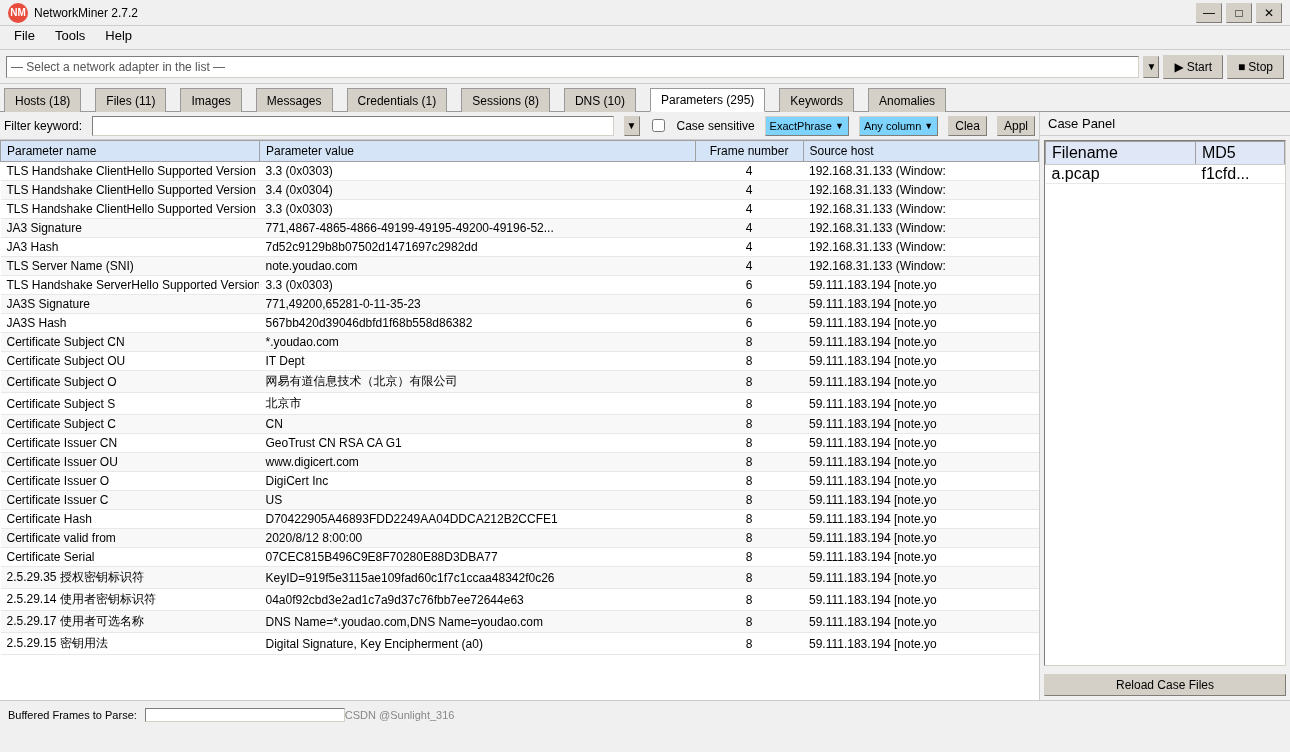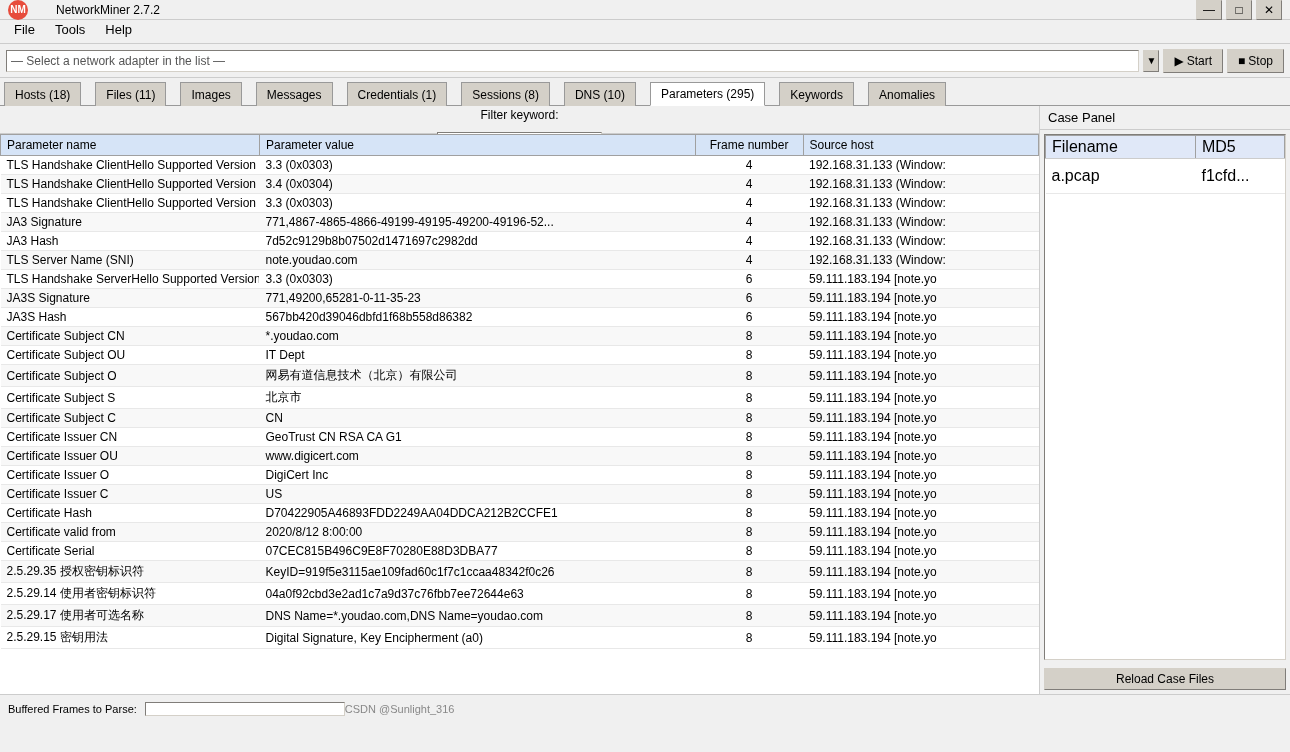--- a/index.html
+++ b/index.html
@@ -1,19 +1,19 @@
 <!DOCTYPE html>
 <html><head>
   <meta charset="utf-8">
   <style>
     * { box-sizing: border-box; margin: 0; padding: 0; }
     body { font-family: "Microsoft YaHei", "SimSun", Arial, sans-serif; font-size: 12px; background: #f0f0f0; color: #000; width: 1290px; height: 752px; overflow: hidden; }
     
     
-    .title-bar { background: #f0f0f0; height: 20px; display: flex; align-items: center; padding: 0 8px; border-bottom: 1px solid #ccc; gap: 22px; }
+    .title-bar { background: #f0f0f0; height: 26px; display: flex; align-items: center; padding: 0 8px; border-bottom: 1px solid #ccc; }
     .title-bar-icon { width: 20px; height: 20px; margin-right: 6px; background: #e74c3c; border-radius: 50%; display: flex; align-items: center; justify-content: center; color: white; font-size: 10px; font-weight: bold; flex-shrink: 0; }
     .title-bar-text { flex: 1; font-size: 12px; }
     .title-bar-controls { display: flex; gap: 4px; }
     .title-btn { width: 26px; height: 20px; background: #d4d0c8; border: 1px outset #d4d0c8; cursor: pointer; display: flex; align-items: center; justify-content: center; font-size: 12px; }
     
     
     .menu-bar { background: #f0f0f0; height: 24px; display: flex; padding: 0 4px; border-bottom: 1px solid #ccc; }
     .menu-item { padding: 2px 10px; cursor: pointer; font-size: 13px; }
     
     
@@ -28,21 +28,21 @@
     .tab { height: 24px; padding: 0 10px; background: #d4d0c8; border: 1px solid #999; border-bottom: none; cursor: pointer; display: flex; align-items: center; font-size: 12px; margin-right: 14px; position: relative; top: 1px; }
     .tab.active { background: white; border-bottom: 1px solid white; z-index: 1; }
     
     
     .main-area { display: flex; height: calc(752px - 30px - 24px - 34px - 28px - 28px - 20px); }
     
     
     .left-panel { flex: 1; display: flex; flex-direction: column; border-right: 1px solid #ccc; overflow: hidden; }
     
     
-    .filter-bar { height: 28px; display: flex; align-items: center; padding: 2px 4px; gap: 10px; background: #f0f0f0; border-bottom: 1px solid #ccc; flex-direction: column; }
+    .filter-bar { height: 28px; display: flex; align-items: center; padding: 2px 4px; gap: 10px; background: #f0f0f0; border-bottom: 1px solid #ccc; }
     .filter-label { font-size: 12px; white-space: nowrap; }
     .filter-input { flex: 1; height: 20px; border: 1px inset #d4d0c8; padding: 0 4px; font-size: 12px; }
     .filter-arrow { width: 16px; height: 20px; background: #d4d0c8; border: 1px outset #d4d0c8; display: flex; align-items: center; justify-content: center; font-size: 10px; }
     .filter-checkbox { margin: 0 2px; }
     .filter-case { font-size: 12px; white-space: nowrap; }
     .filter-dropdown { height: 20px; background: #7dd3fc; border: 1px outset #d4d0c8; padding: 0 4px; font-size: 11px; display: flex; align-items: center; white-space: nowrap; cursor: pointer; }
     .filter-dropdown-arrow { font-size: 9px; margin-left: 3px; }
     .btn-clear { height: 20px; padding: 0 6px; background: #d4d0c8; border: 1px outset #d4d0c8; cursor: pointer; font-size: 12px; }
     .btn-apply { height: 20px; padding: 0 6px; background: #d4d0c8; border: 1px outset #d4d0c8; cursor: pointer; font-size: 12px; }
     
@@ -57,21 +57,21 @@
     .col-value { width: 370px; min-width: 370px; max-width: 370px; overflow: hidden; text-overflow: ellipsis; }
     .col-frame { width: 90px; text-align: center; }
     .col-source { width: 200px; }
     
     
     .right-panel { width: 250px; display: flex; flex-direction: column; background: #f0f0f0; }
     .case-panel-header { padding: 4px 8px; font-size: 13px; border-bottom: 1px solid #ccc; background: #f0f0f0; }
     .case-panel-content { flex: 1; background: white; border: 1px inset #d4d0c8; margin: 4px; overflow: auto; }
     .case-table { width: 100%; font-size: 16px; border-collapse: collapse; }
     .case-table th { padding: 2px 6px; text-align: left; background: #e0e8f8; border-bottom: 1px solid #ccc; font-weight: normal; }
-    .case-table td { padding: 8px 6px; margin-top: 20px; }
+    .case-table td { padding: 0 6px; margin-top: 20px; }
     .case-row-data td { }
     .btn-reload { margin: 4px; padding: 3px 8px; background: #d4d0c8; border: 1px outset #d4d0c8; cursor: pointer; font-size: 12px; width: calc(100% - 8px); }
     .progress-area { display: flex; align-items: center; gap: 8px; }
     .progress-label { font-size: 11px; }
     .progress-bar { width: 200px; height: 14px; background: white; border: 1px inset #d4d0c8; }
     .watermark { font-size: 11px; color: #888; margin-right: 10px; }
     
     .bottom-bar { height: 28px; background: #f0f0f0; border-top: 1px solid #ccc; display: flex; align-items: center; padding: 0 8px; }
   </style>
 </head>

